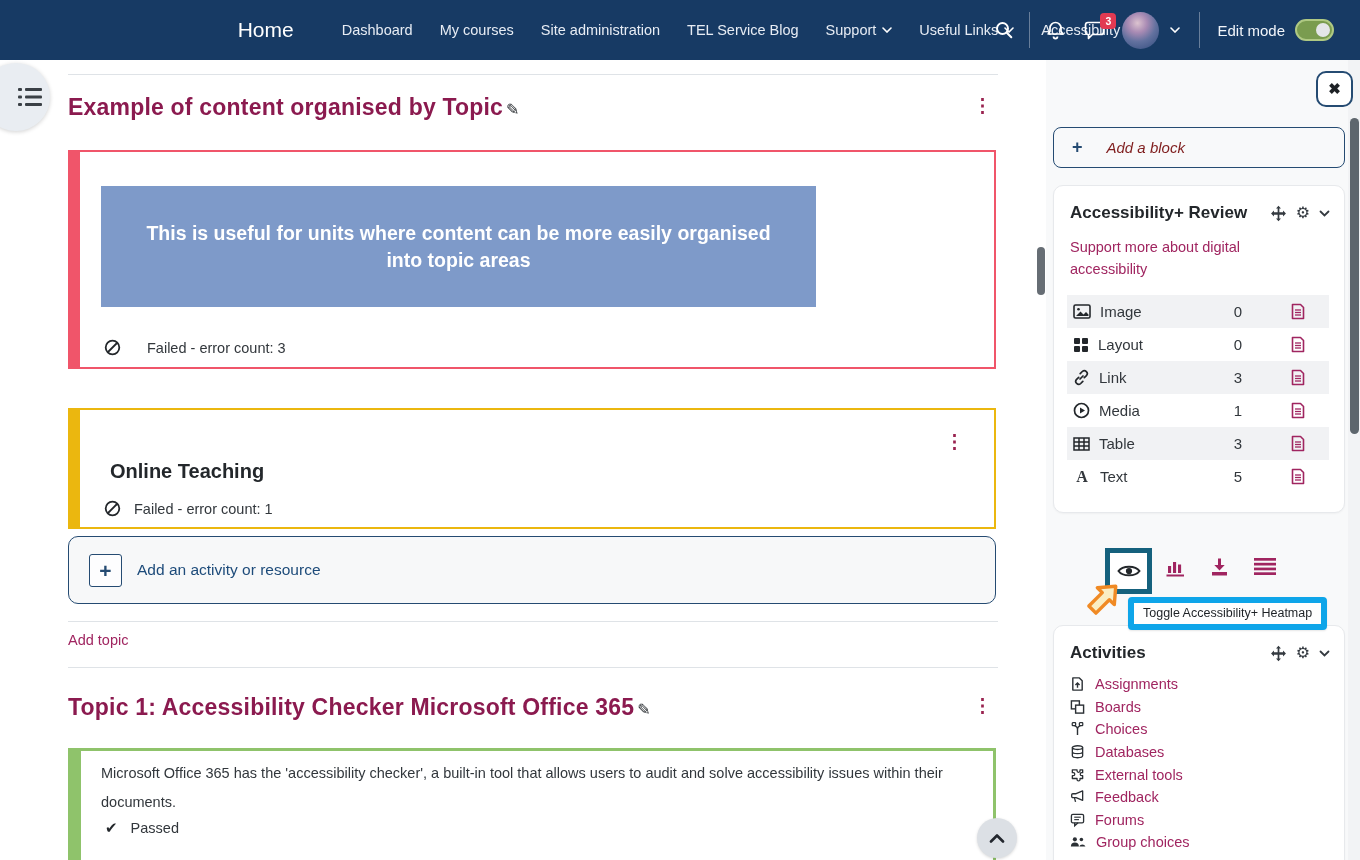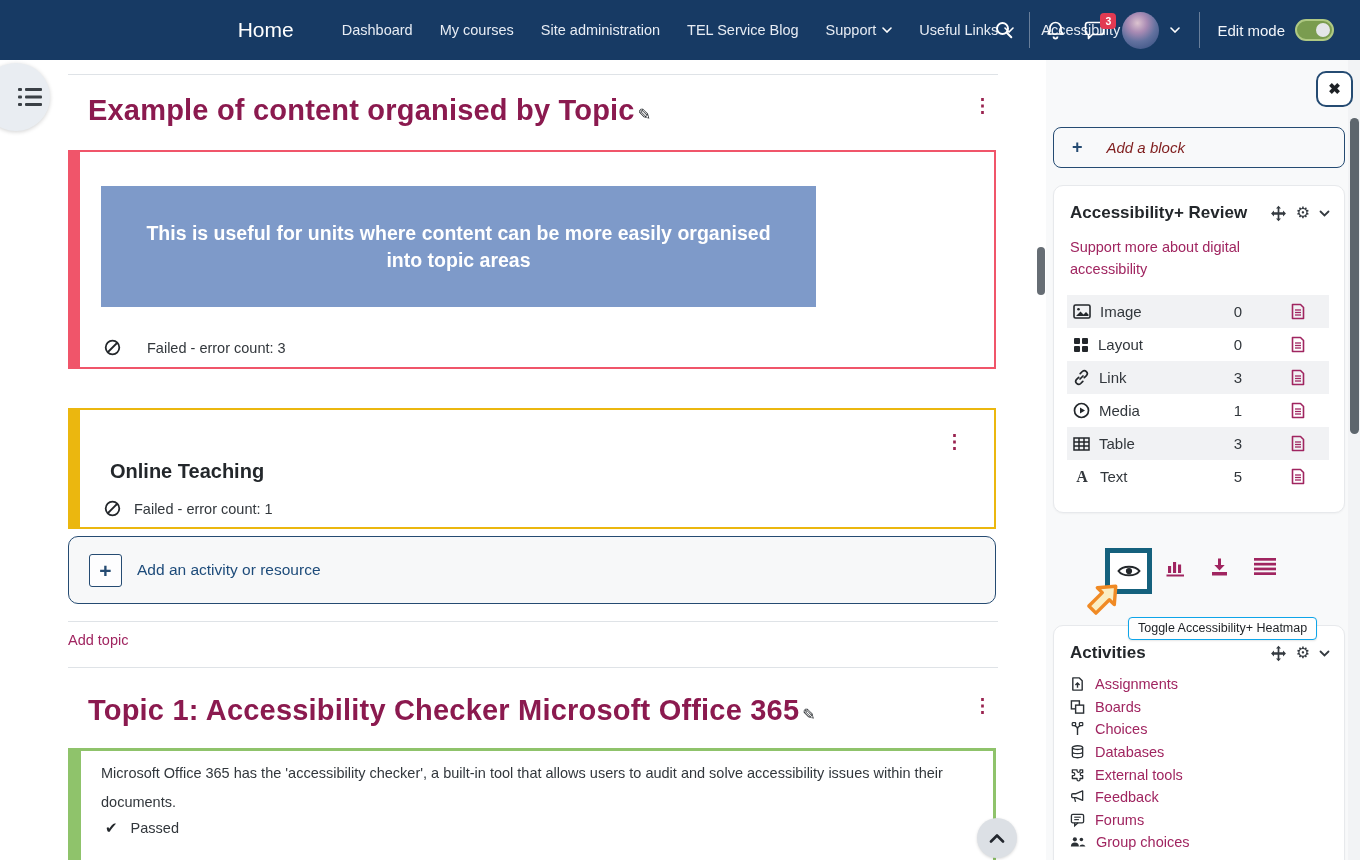--- a/index.html
+++ b/index.html
@@ -22,21 +22,21 @@
   .toggle { width:39px; height:22px; border-radius:11px; background:#7A9C4F; border:2px solid #AFC983; position:relative; cursor:pointer; }
   .toggle .knob { position:absolute; right:2px; top:2px; width:14px; height:14px; border-radius:50%; background:#E4E6E9; }
 
   
   .cindex { position:absolute; left:-18px; top:63px; width:68px; height:68px; border-radius:50%; background:#E9EDF2; box-shadow:0 1px 4px rgba(0,0,0,.18); cursor:pointer; z-index:5; }
   .cindex svg { position:absolute; left:36px; top:24px; }
 
   
   .hr { position:absolute; left:68px; width:930px; border-top:1px solid #DFE3E7; }
   .sec-head { position:absolute; left:68px; width:930px; display:flex; justify-content:space-between; align-items:flex-start; }
-  .h2 { font-size:29px; font-weight:bold; color:#8B1A4F; letter-spacing:.2px;margin-left:20px; }
+  .h2 { font-size:23px; font-weight:bold; color:#8B1A4F; letter-spacing:.2px; }
   .pencil { font-size:16px; color:#23272B; margin-left:3px; cursor:pointer; }
   .kebab { color:#99224F; font-size:19px; font-weight:bold; line-height:1; cursor:pointer; padding:2px 6px; }
 
   .hl-box { position:absolute; left:68px; width:928px; background:#fff; }
   .hl-bar { position:absolute; left:0; top:0; bottom:0; width:10px; }
   .box-red    { top:150px; height:219px; border:2px solid #F0556A; }
   .box-red    .hl-bar { background:#F0556A; }
   .box-yellow { top:408px; height:121px; border:2px solid #EBB70F; }
   .box-yellow .hl-bar { background:#EBB70F; }
   .box-green  { top:748px; height:140px; border:3px solid #8FC36B; }
@@ -81,21 +81,21 @@
   .t-row.alt { background:#F1F2F4; }
   .c-type { flex:1; display:flex; align-items:center; gap:9px; }
   .c-err  { width:58px; text-align:center; }
   .c-guide{ width:62px; display:flex; justify-content:center; }
   .t-head .c-type { gap:0; }
   .serifA { font-family:"Liberation Serif", serif; font-weight:bold; font-size:16px; width:18px; text-align:center; }
 
   .eye-btn { position:absolute; left:51px; top:362px; width:47px; height:46px; background:#fff; border:5px solid #15617D; display:flex; align-items:center; justify-content:center; cursor:pointer; }
   .tool-ico { position:absolute; cursor:pointer; }
 
-  .tooltip { position:absolute; left:1128px; top:617px; padding:3px 9px 4px; background:#FEFEFE; border:1px solid #0ea5e9; border-radius:4px; font-size:12.5px; color:#1D2125; white-space:nowrap; z-index:8; box-shadow:0 1px 2px rgba(0,0,0,.1); }
+  .tooltip { position:absolute; left:1128px; top:597px; padding:3px 9px 4px; background:#FEFEFE; border:6px solid #0ea5e9; border-radius:4px; font-size:12.5px; color:#1D2125; white-space:nowrap; z-index:8; box-shadow:0 1px 2px rgba(0,0,0,.1); }
   .cursor { position:absolute; left:1080px; top:576px; z-index:9; }
 
   .act-list { margin:10px 16px 0 16px; }
   .act-item { display:flex; align-items:center; gap:10px; height:22.6px; cursor:pointer; }
   .act-item .lbl { font-size:14.5px; color:#A02560; }
   .act-item svg { flex:0 0 auto; }
 
   .inner-thumb { position:absolute; left:1037px; top:247px; width:8px; height:48px; background:#666D74; border-radius:4px; }
   .sb-track { position:absolute; left:1348px; top:60px; width:12px; height:800px; background:#F2F3F5; }
   .sb-thumb { position:absolute; left:1.5px; top:58px; width:9px; height:316px; background:#5E666D; border-radius:5px; }

